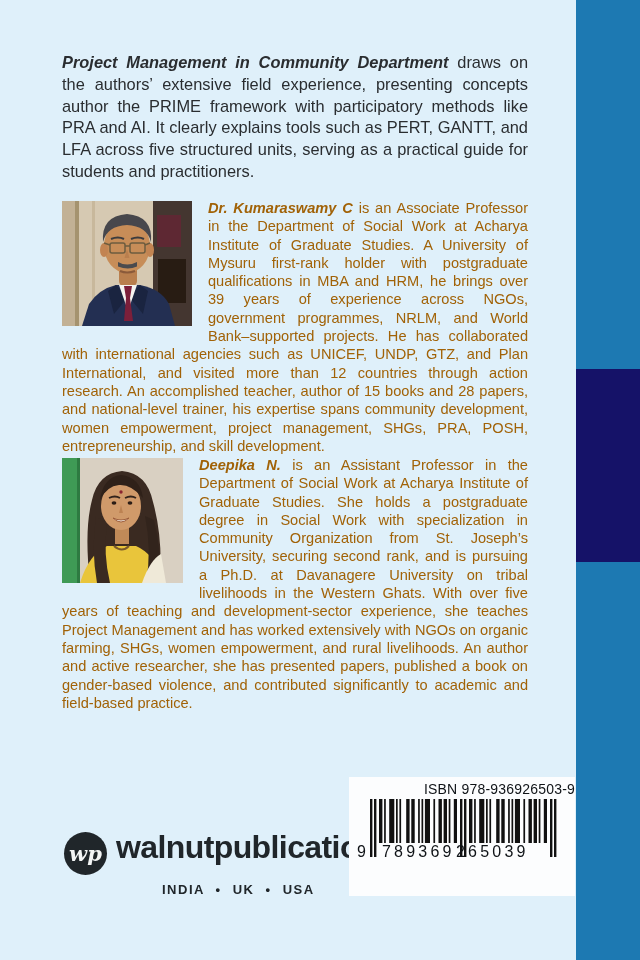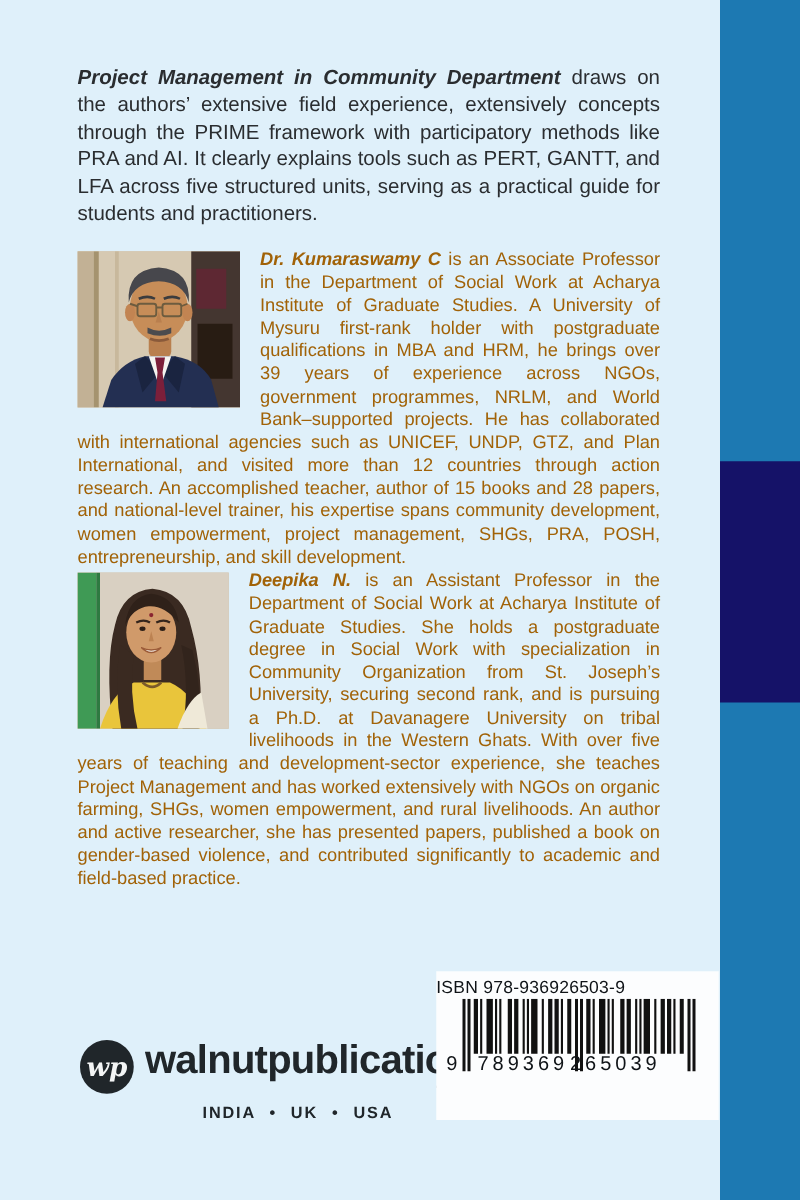--- a/index.html
+++ b/index.html
@@ -41,38 +41,38 @@
     font-family:"DejaVu Serif",serif;font-style:italic;font-weight:700;font-size:21px;
     margin-top:4px;
   }
   .pub-text{margin-left:9px;}
   .pub-name{font-size:32px;font-weight:800;letter-spacing:-0.6px;line-height:30px;margin-top:4px;}
   .pub-com{text-align:right;font-size:12.5px;font-weight:700;line-height:12px;margin-top:-2px;}
   .pub-countries{margin:7px 0 0 66px;font-size:13px;font-weight:700;letter-spacing:1.5px;word-spacing:6px;padding-left:32px;}
 
   
   .barcode{position:absolute;left:349px;top:777px;width:226px;height:119px;background:#fcfdfe;}
-  .isbn-label{margin-top:4px;text-align:left;font-size:14px;letter-spacing:0.2px;color:#0f1317;}
+  .isbn-label{margin-top:4px;text-align:right;font-size:14px;letter-spacing:0.2px;color:#0f1317;}
   .bars-area{position:relative;width:212px;height:66px;margin:2px auto 0;}
   .bars-area svg{position:absolute;left:0;top:0;}
   .isbn-digits{position:absolute;top:44px;left:0;width:100%;font-size:16px;color:#0f1317;}
   .isbn-digits .lead{position:absolute;left:1px;}
   .isbn-digits .g1{position:absolute;left:26px;letter-spacing:3.2px;}
   .isbn-digits .g2{position:absolute;left:100px;letter-spacing:3.2px;}
 </style>
 </head>
 <body>
 
 <div class="page">
 
   <div class="stripe">
     <div class="stripe-navy"></div>
   </div>
 
-  <p class="intro"><span class="title-em">Project Management in Community Department</span><span> draws on the authors’ extensive field experience, extensively concepts through the PRIME framework with participatory methods like PRA and AI. It clearly explains tools such as PERT, GANTT, and LFA across five structured units, serving as a practical guide for students and practitioners.</span></p>
+  <p class="intro"><span class="title-em">Project Management in Community Department</span><span> draws on the authors’ extensive field experience, presenting concepts author the PRIME framework with participatory methods like PRA and AI. It clearly explains tools such as PERT, GANTT, and LFA across five structured units, serving as a practical guide for students and practitioners.</span></p>
 
   <div class="bio bio1">
     <div class="photo">
       <svg width="130" height="125" viewBox="0 0 130 125" xmlns="http://www.w3.org/2000/svg">
         <rect width="130" height="125" fill="#d6c9b2"></rect>
         <rect x="0" width="13" height="125" fill="#c2b195"></rect>
         <rect x="13" width="4" height="125" fill="#a5936f"></rect>
         <rect x="30" width="3" height="125" fill="#c8b89c"></rect>
         <rect x="91" width="39" height="125" fill="#443630"></rect>
         <rect x="95" y="14" width="24" height="32" fill="#5e2833"></rect>

